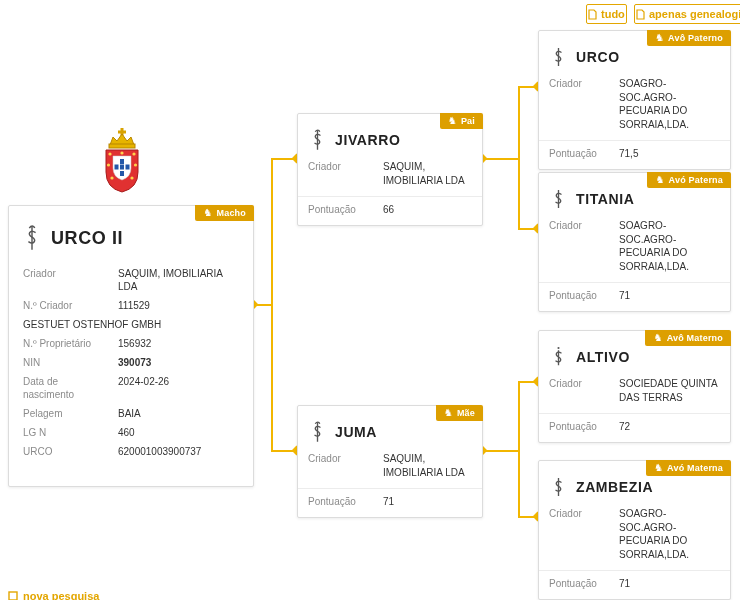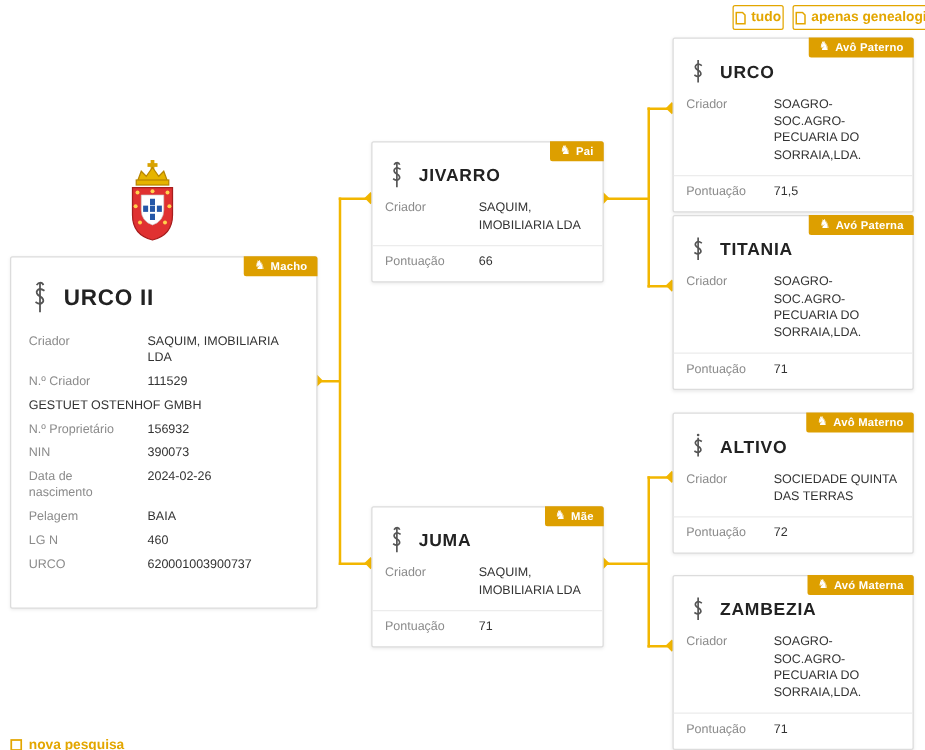--- a/index.html
+++ b/index.html
@@ -26,21 +26,21 @@
   .title-row{display:flex;align-items:center;gap:10px;padding:14px 12px 6px}
   .card-main .title-row{padding:18px 14px 8px}
   .horse-name{font-weight:bold;color:#222;font-size:14px;letter-spacing:.6px;cursor:pointer}
   .card-main .horse-name{font-size:18px}
   .brand{display:inline-flex;flex-shrink:0}
 
   .fields{padding:4px 14px 12px}
   .row{display:flex;padding:3px 0;font-size:10px;line-height:1.3}
   .row .lbl{width:95px;flex-shrink:0;color:#8b8b8b;padding-right:8px}
   .row .val{color:#333}
-  .row .val.bold{font-weight:normal}
+  .row .val.bold{font-weight:bold}
 
   .kv{display:flex;padding:2px 10px;font-size:10px;line-height:1.35}
   .kv .lbl{width:75px;flex-shrink:0;color:#8b8b8b}
   .kv .val{color:#333}
   .gp .kv .lbl{width:70px}
   .score{border-top:1px solid #ececec;margin-top:7px;padding-top:6px;padding-bottom:8px}
 
   
   .hline,.vline{position:absolute;background:#f2b600}
   .hline{height:2px}

